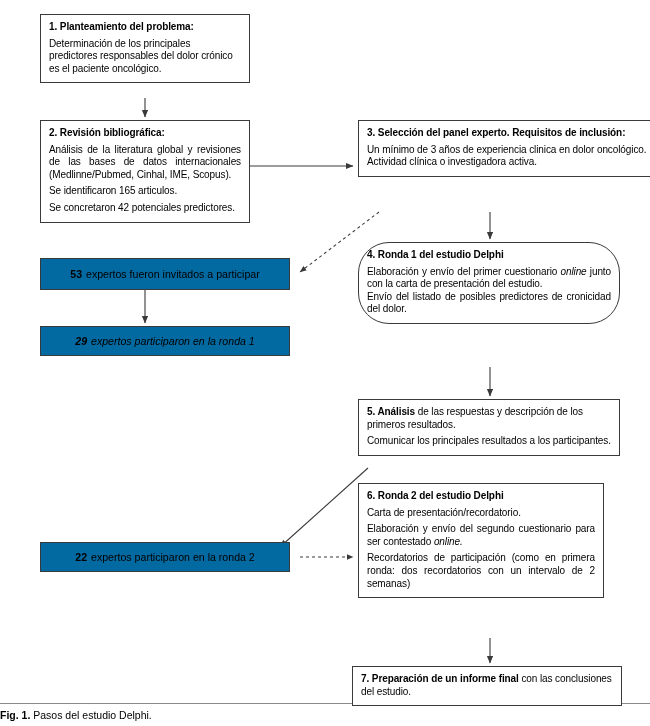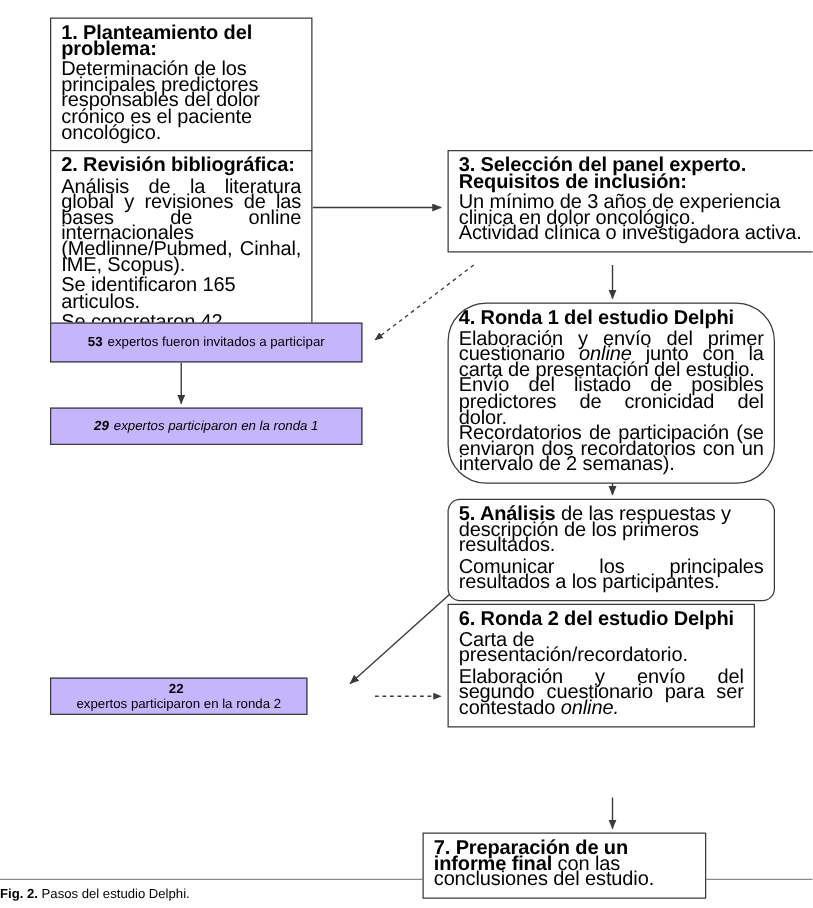--- a/index.html
+++ b/index.html
@@ -26,21 +26,21 @@
     width: 650px;
     height: 726px;
     pointer-events: none;
   }
   .node {
     position: absolute;
     box-sizing: border-box;
     border: 1px solid #3a3a3a;
     background: #ffffff;
     padding: 6px 8px 7px 8px;
-    font-size: 16px;
+    font-size: 10px;
     line-height: 12.6px;
     letter-spacing: -0.1px;
     z-index: 2;
   }
   .node p {
     margin: 0 0 4px 0;
   }
   .node p:last-child {
     margin-bottom: 0;
   }
@@ -56,21 +56,21 @@
     text-align-last: left;
   }
   
   .node p.tight {
     margin-bottom: 0;
   }
   .count-node {
     position: absolute;
     box-sizing: border-box;
     border: 1px solid #3a3a3a;
-    background: #c4b5fd;
+    background: #0369a1;
     display: flex;
     align-items: center;
     justify-content: center;
     font-size: 10.6px;
     z-index: 2;
   }
   .count-node .num {
     font-weight: bold;
     margin-right: 4px;
   }
@@ -128,21 +128,21 @@
     <line x1="490" y1="638" x2="490" y2="663" stroke="#3a3a3a" stroke-width="1.1" marker-end="url(#ah)"></line>
   </svg>
 
   <div class="node" style="left:40px; top:14px; width:210px;">
     <p class="hdr">1. Planteamiento del problema:</p>
     <p>Determinación de los principales predictores responsables del dolor crónico es el paciente oncológico.</p>
   </div>
 
   <div class="node justify" style="left:40px; top:120px; width:210px;">
     <p class="hdr">2. Revisión bibliográfica:</p>
-    <p class="j">Análisis de la literatura global y revisiones de las bases de online internacionales (Medlinne/Pubmed, Cinhal, IME, Scopus).</p>
+    <p class="j">Análisis de la literatura global y revisiones de las bases de datos internacionales (Medlinne/Pubmed, Cinhal, IME, Scopus).</p>
     <p>Se identificaron 165 articulos.</p>
     <p>Se concretaron 42 potenciales predictores.</p>
   </div>
 
   <div class="node" style="left:358px; top:120px; width:304px;">
     <p class="hdr">3. Selección del panel experto. Requisitos de inclusión:</p>
     <p class="tight">Un mínimo de 3 años de experiencia clinica en dolor oncológico.</p>
     <p>Actividad clínica o investigadora activa.</p>
   </div>
 
@@ -153,42 +153,42 @@
 
   <div class="count-node" style="left:40px; top:326px; width:250px; height:30px;font-style:italic;">
     <span class="num">29</span>
     <span>expertos participaron en la ronda 1</span>
   </div>
 
   <div class="node justify" style="left:358px; top:242px; width:262px;border-radius:31px;">
     <p class="hdr">4. Ronda 1 del estudio Delphi</p>
     <p class="j tight"><span>Elaboración y envío del primer cuestionario </span><em>online</em><span> junto con la carta de presentación del estudio.</span></p>
     <p class="j tight">Envío del listado de posibles predictores de cronicidad del dolor.</p>
-    <p class="j">Recordatorios de participación (se enviaron dos recordatorios con un intervalo de 2 semanas).</p>
   </div>
 
-  <div class="node justify" style="left:358px; top:399px; width:262px;border-radius:10px;">
+  <div class="node justify" style="left:358px; top:399px; width:262px;">
     <p><span class="hdr">5. </span><span class="hdr">Análisis</span><span> de las respuestas y descripción de los primeros resultados.</span></p>
     <p class="j">Comunicar los principales resultados a los participantes.</p>
   </div>
 
-  <div class="count-node" style="left:40px; top:542px; width:206px; height:30px;flex-direction:column;">
+  <div class="count-node" style="left:40px; top:542px; width:250px; height:30px;">
     <span class="num">22</span>
     <span>expertos participaron en la ronda 2</span>
   </div>
 
   <div class="node justify" style="left:358px; top:483px; width:246px;">
     <p class="hdr">6. Ronda 2 del estudio Delphi</p>
     <p>Carta de presentación/recordatorio.</p>
     <p class="j"><span>Elaboración y envío del segundo cuestionario para ser contestado </span><em>online.</em></p>
+    <p class="j">Recordatorios de participación (como en primera ronda: dos recordatorios con un intervalo de 2 semanas)</p>
   </div>
 
-  <div class="node" style="left:338px; top:666px; width:227px;">
+  <div class="node" style="left:352px; top:666px; width:270px;">
     <p><span class="hdr">7. </span><span class="hdr">Preparación de un informe final</span><span> con las conclusiones del estudio.</span></p>
   </div>
 
   <div id="caption-rule"></div>
   <div id="caption">
-    <span class="figlabel">Fig. 2.</span>
+    <span class="figlabel">Fig. 1.</span>
     <span>Pasos del estudio Delphi.</span>
   </div>
 
 </div>
 
 </body></html>

